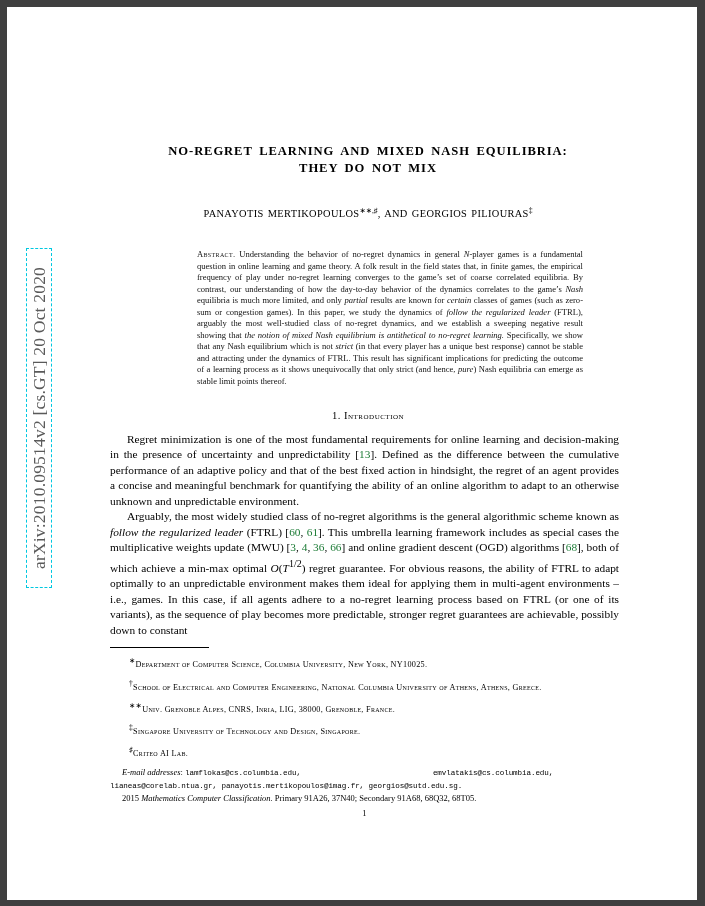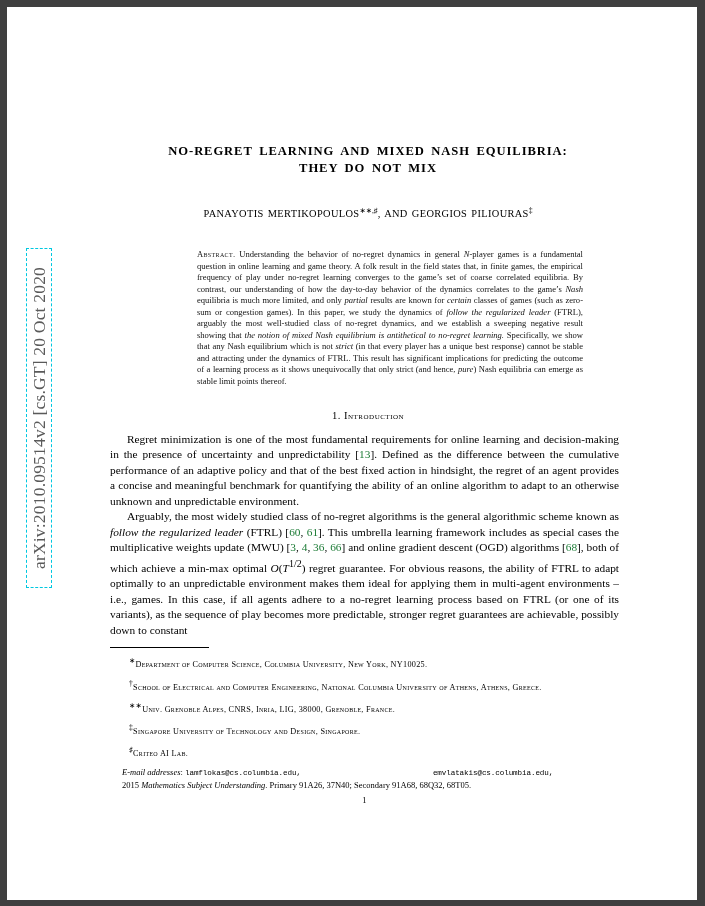--- a/index.html
+++ b/index.html
@@ -193,23 +193,23 @@
 
     <div id="footnote-rule"></div>
 
     <div id="footnotes">
       <p class="fn-line"><span class="fi"></span><span class="fn-sym">∗</span><span>Department of Computer Science, Columbia University, New York, NY10025.</span></p>
       <p class="fn-line"><span class="fi"></span><span class="fn-sym">†</span><span>School of Electrical and Computer Engineering, National Columbia University of Athens, Athens, Greece.</span></p>
       <p class="fn-line"><span class="fi"></span><span class="fn-sym">∗∗</span><span>Univ. Grenoble Alpes, CNRS, Inria, LIG, 38000, Grenoble, France.</span></p>
       <p class="fn-line"><span class="fi"></span><span class="fn-sym">‡</span><span>Singapore University of Technology and Design, Singapore.</span></p>
       <p class="fn-line"><span class="fi"></span><span class="fn-sym">♯</span><span>Criteo AI Lab.</span></p>
 
-      <p class="fn-meta"><span class="fi"></span><i>E-mail addresses</i><span>:</span> <span class="mono">lamflokas@cs.columbia.edu,</span><span class="email-gap"></span><span class="mono">emvlatakis@cs.columbia.edu,</span><br></p>
-
-      <p class="fn-meta"><span class="fi"></span><span>2015 </span><i>Mathematics Subject Understanding</i><span>. Primary 91A26, 37N40; Secondary 91A68, 68Q32, 68T05.</span></p>
+      <p class="fn-meta"><span class="fi"></span><i>E-mail addresses</i><span>:</span> <span class="mono">lamflokas@cs.columbia.edu,</span><span class="email-gap"></span><span class="mono">emvlatakis@cs.columbia.edu,</span><br><span class="mono">lianeas@corelab.ntua.gr, panayotis.mertikopoulos@imag.fr, georgios@sutd.edu.sg.</span></p>
+
+      <p class="fn-meta"><span class="fi"></span><span>2015 </span><i>Mathematics Computer Classification</i><span>. Primary 91A26, 37N40; Secondary 91A68, 68Q32, 68T05.</span></p>
 
 
 
       <div id="page-number">1</div>
     </div>
 
   </div>
 </div>
 
 </body></html>

